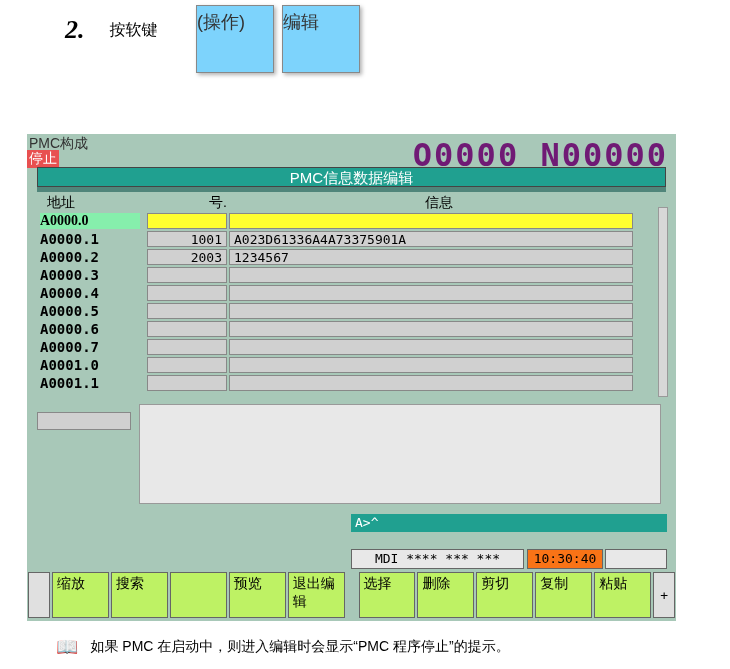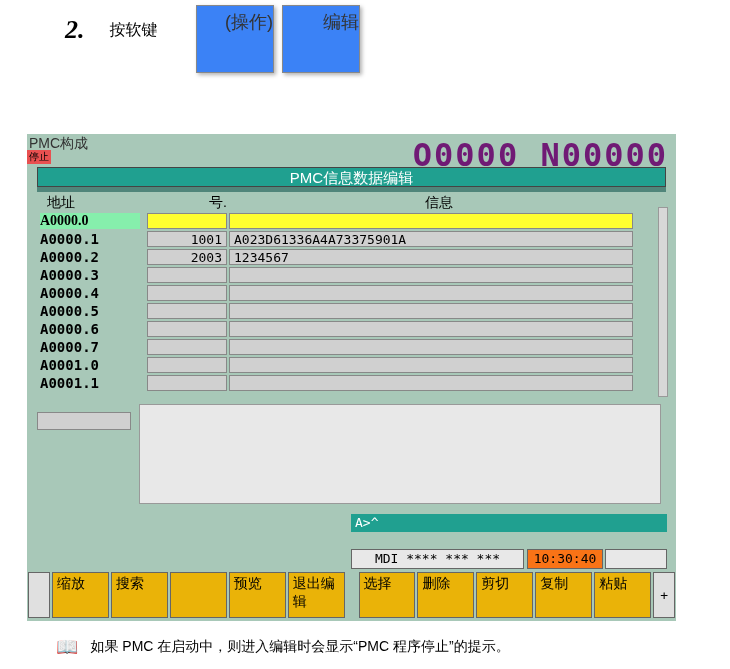--- a/index.html
+++ b/index.html
@@ -9,34 +9,34 @@
   font-family: "SimSun", "Microsoft YaHei", sans-serif;
   font-size: 14px;
   width: 730px;
 }
 .page { position: relative; width: 730px; height: 669px; }
 .step-line { position: absolute; left: 65px; top: 15px; display: flex; align-items: center; }
 .step-num { font-style: italic; font-weight: bold; font-family: "Comic Sans MS", cursive; font-size: 26px; margin-right: 25px; color: #000; }
 .step-text { font-size: 16px; color: #000; }
 .softkey-box {
   position: absolute; top: 5px; width: 78px; height: 68px;
-  background: #3b82f6; border: 1px solid #888;
+  background: #7dd3fc; border: 1px solid #888;
   box-shadow: 2px 2px 4px rgba(0,0,0,0.3);
-  text-align: right; font-size: 18px; color: #333;
+  text-align: left; font-size: 18px; color: #333;
   padding-top: 4px; box-sizing: border-box;
 }
 .softkey-box.k1 { left: 196px; }
 .softkey-box.k2 { left: 282px; }
 
 .screen {
   position: absolute; left: 27px; top: 134px; width: 649px; height: 487px;
   background: #a8c8b8;
 }
 .scr-head1 { position: absolute; left: 0; top: 0; background: #a8c8b8; color: #333; font-size: 14px; padding: 1px 2px; }
-.scr-head1b { position: absolute; left: 0; top: 16px; background: #e85050; color: #000000; font-size: 10px; padding: 0 2px; }
+.scr-head1b { position: absolute; left: 0; top: 16px; background: #e85050; color: #ffffff; font-size: 14px; padding: 0 2px; }
 .scr-id { position: absolute; right: 8px; top: 2px; font-size: 32px; font-weight: bold; font-family: monospace; color: #701a75; letter-spacing: 2px; }
 .scr-title {
   position: absolute; left: 10px; top: 33px; width: 629px; height: 20px;
   background: #20a090; color: #fff; text-align: center; font-size: 15px; line-height: 20px; border: 1px solid #444; box-sizing: border-box;
 }
 .scr-titlebar-dark {
   position: absolute; left: 10px; top: 53px; width: 629px; height: 5px;
   background: #50857a;
 }
 .table-area {
@@ -93,21 +93,21 @@
   position: absolute; left: 0; top: 437px; width: 649px; height: 48px;
   display: flex; align-items: stretch; gap: 0;
 }
 .softkey-row .arrowbtn {
   width: 22px; background: #e0e0e0; border: 1px solid #666; box-sizing: border-box;
   display: flex; align-items: center; justify-content: center; font-family: monospace; font-size: 13px;
   margin: 1px;
 }
 .softkey-row .spacer { width: 12px; }
 .softkey-row .skbtn {
-  flex: 1; background: #eab308; border: 1px solid #666; box-sizing: border-box;
+  flex: 1; background: #bef264; border: 1px solid #666; box-sizing: border-box;
   font-size: 14px; padding: 2px 4px; text-align: left; margin: 1px;
 }
 
 .note-line {
   position: absolute; left: 56px; top: 636px; display: flex; align-items: center; color: #000;
 }
 .note-icon { font-size: 18px; margin-right: 12px; }
 </style>
 </head>
 <body>

